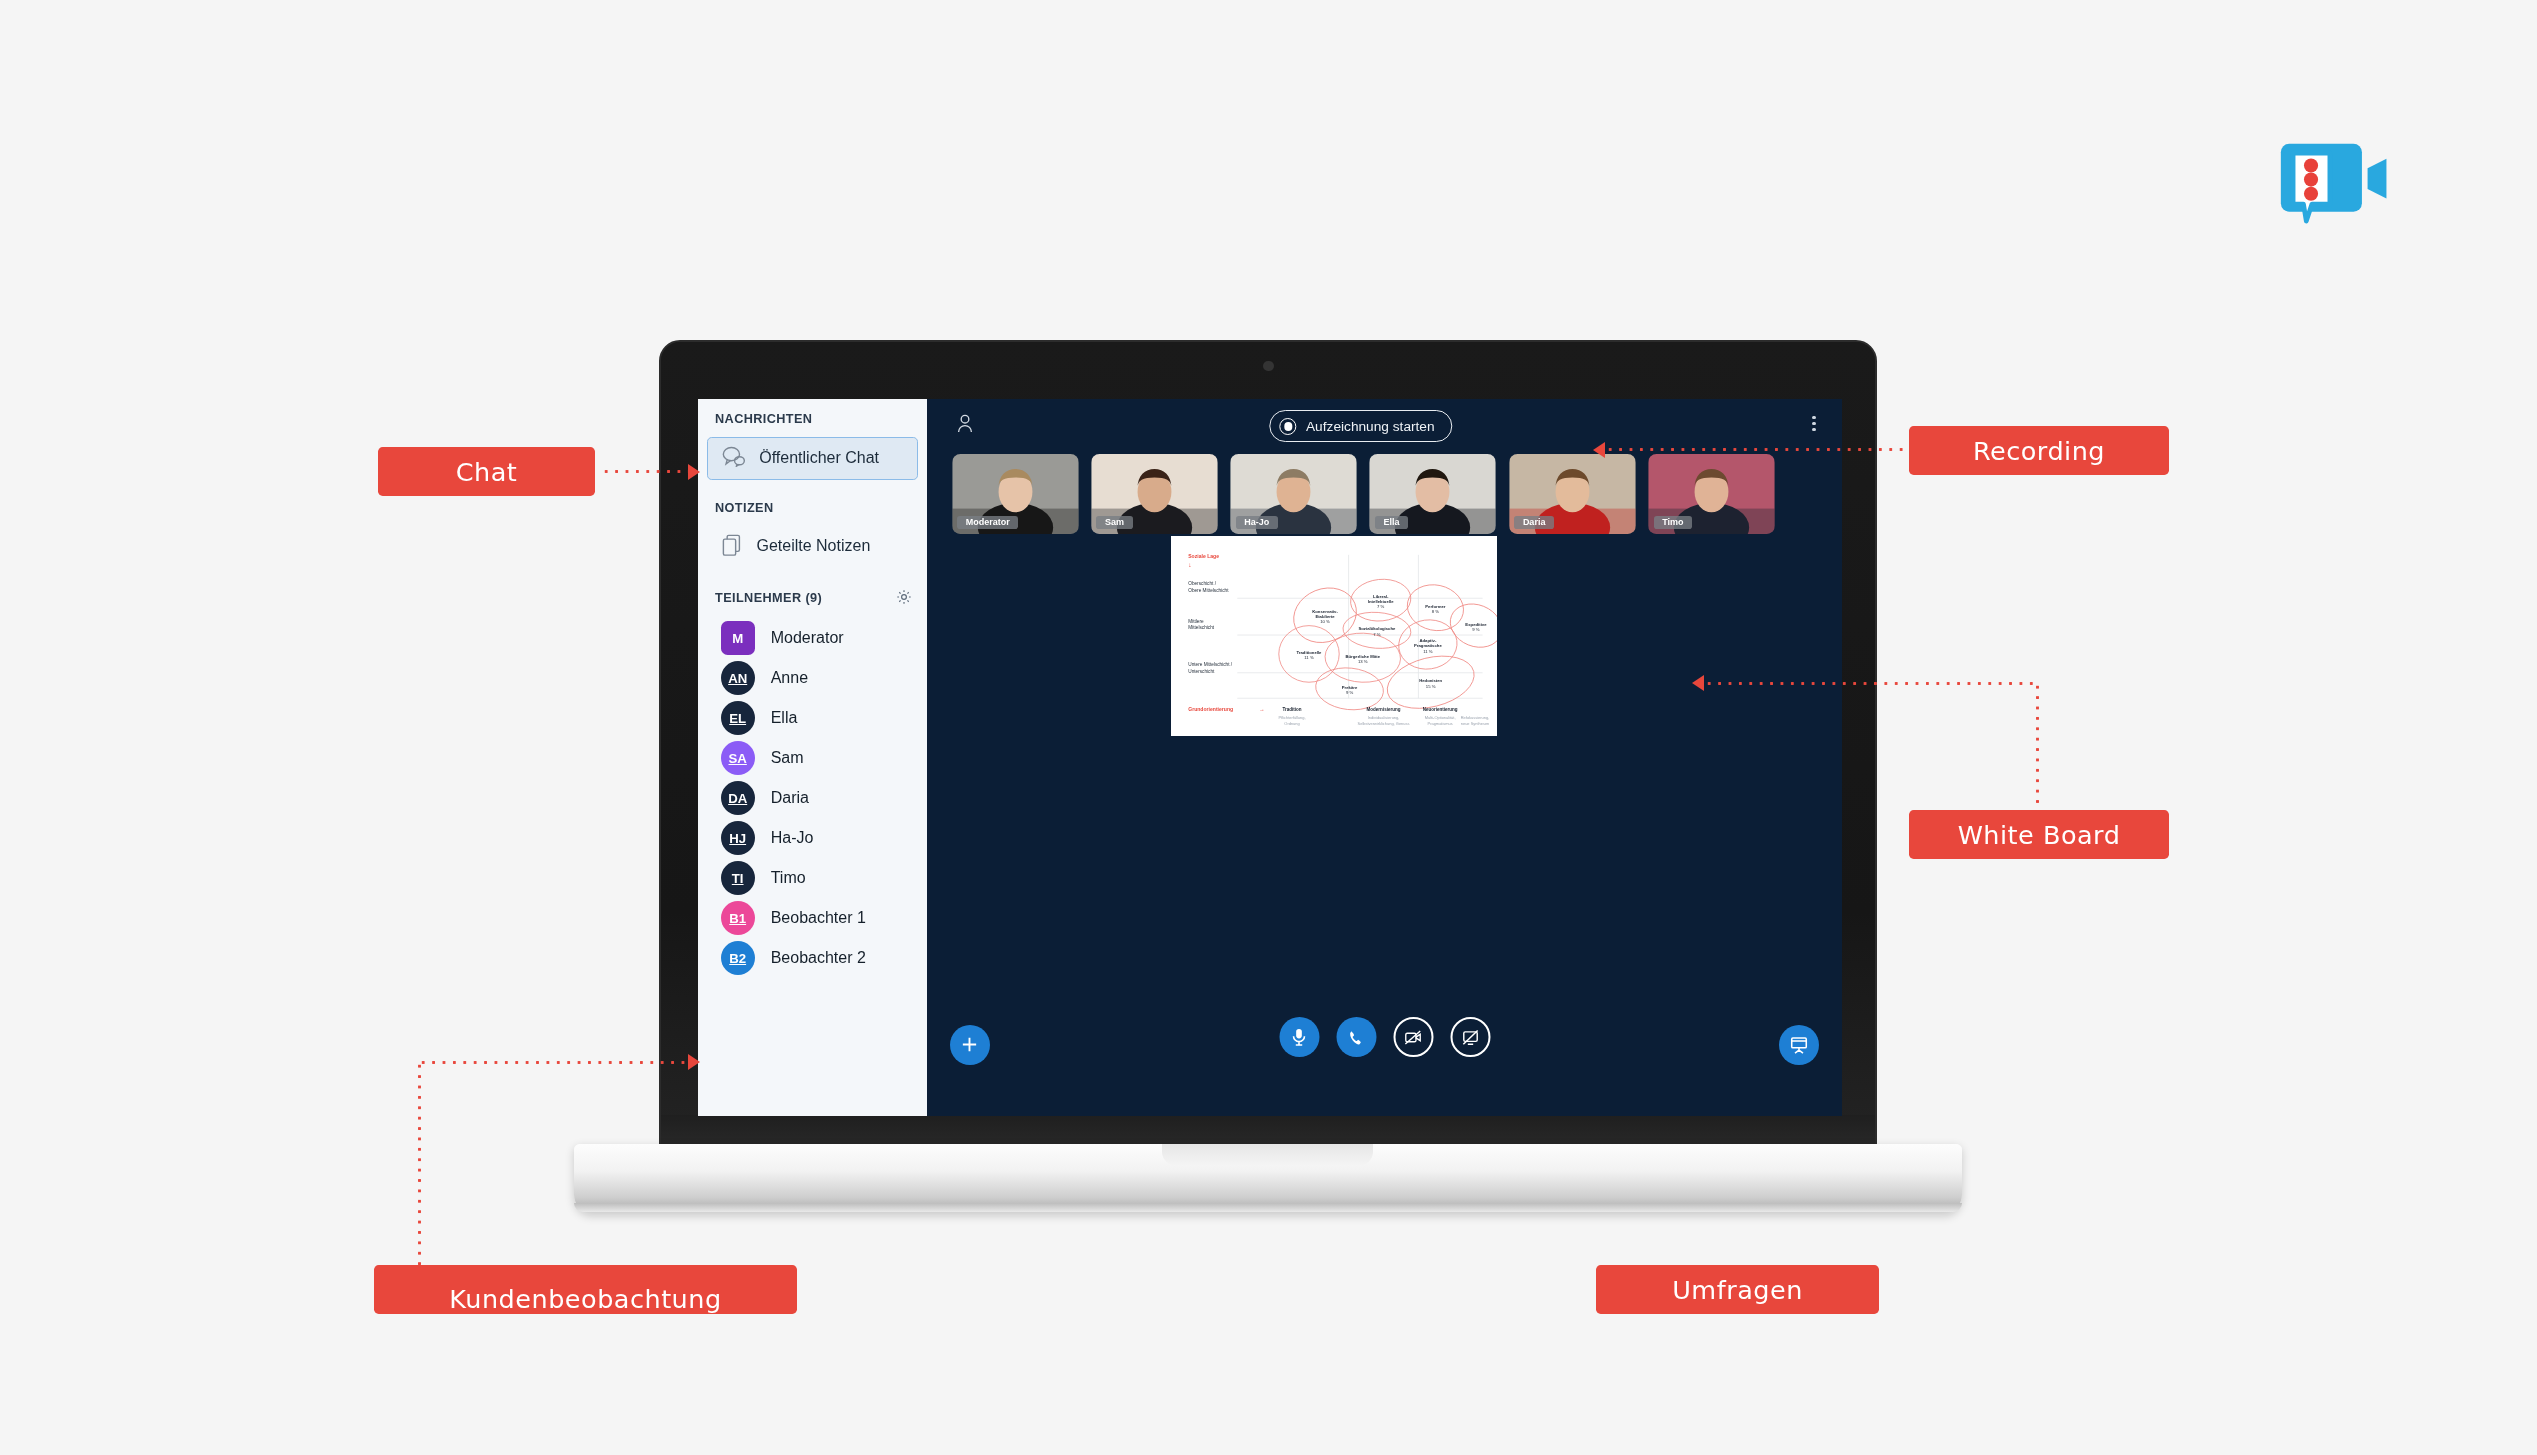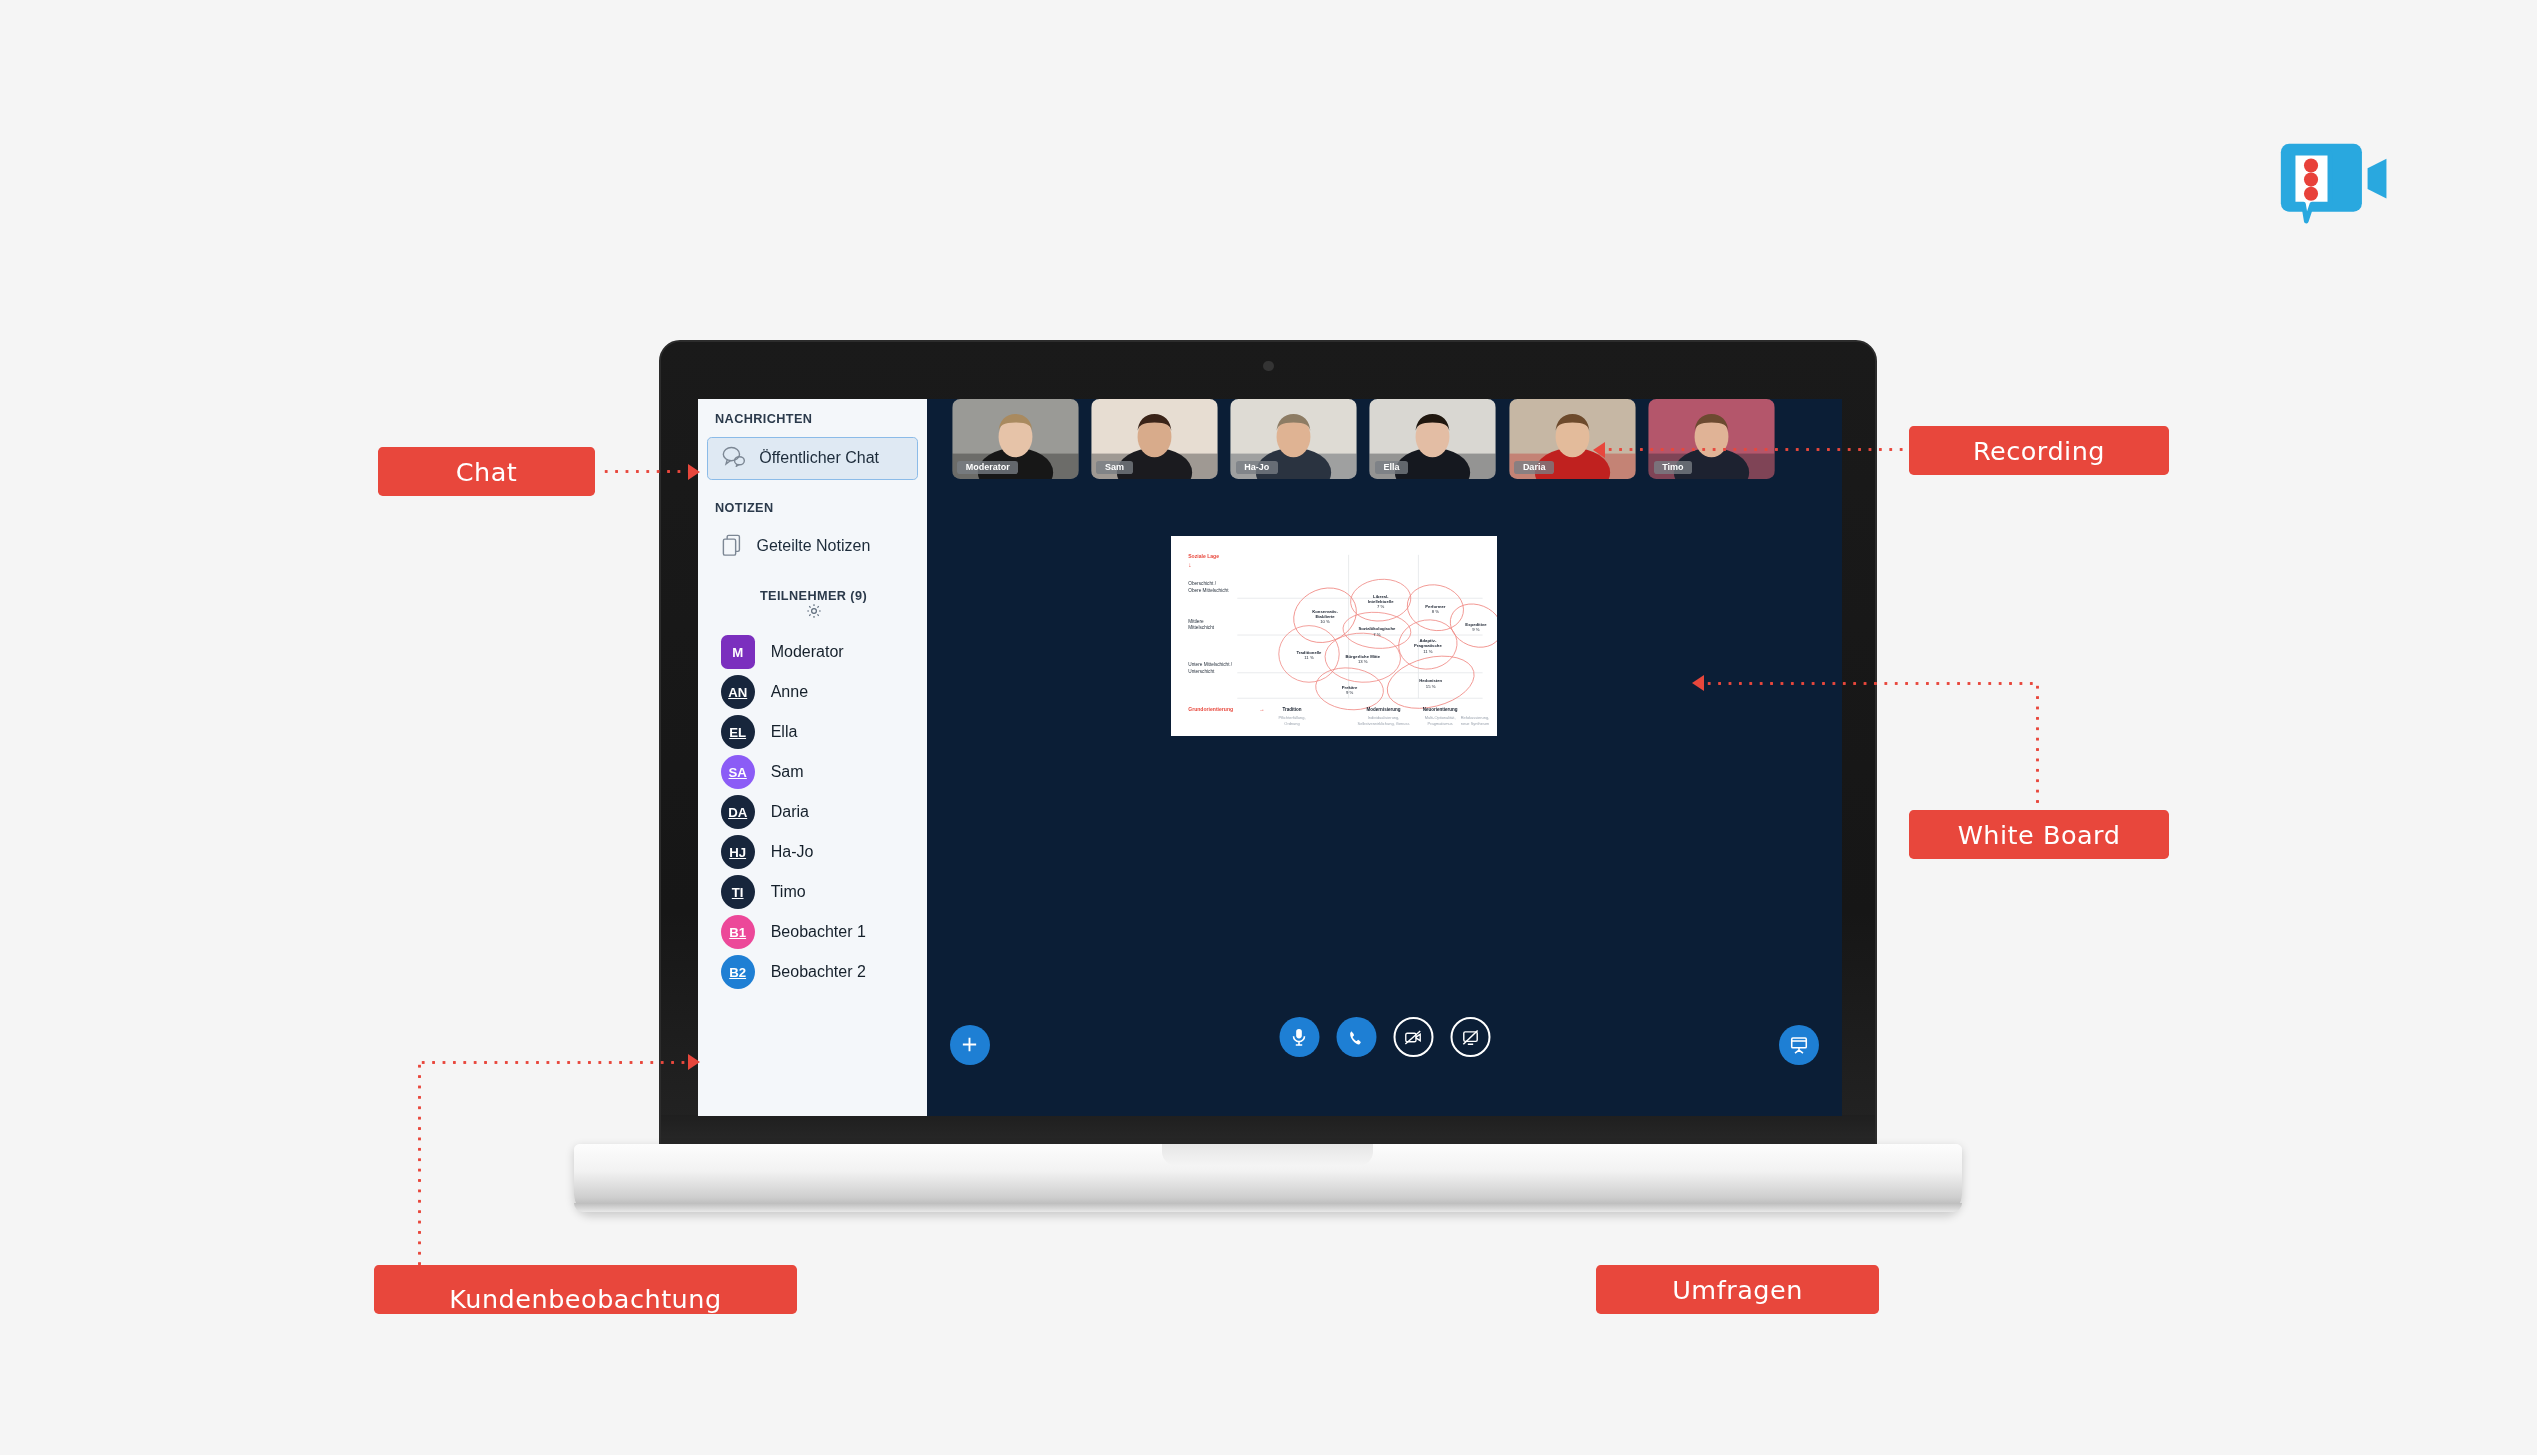--- a/index.html
+++ b/index.html
@@ -56,21 +56,21 @@
   }
   .base-edge { position: absolute; left: 0; bottom: 0; width: 100%; height: 9.4px;
                background: linear-gradient(180deg,#bdbdbd,#e9e9e9); border-radius: 0 0 17px 17px; }
 
   
   .sidebar { position: absolute; left: 0; top: 0; width: 229px; height: 100%;
              background: #f4f7fa; padding: 13.2px 0 0 0; }
   .side-head { font-size: 12.7px; font-weight: 700; color: #2b3a4b; letter-spacing: 0.4px;
                padding: 0 0 0 17px; margin-bottom: 10.4px; }
   .side-head.with-gear { display: flex; align-items: center; justify-content: space-between;
-                         padding-right: 15px; flex-direction: column; }
+                         padding-right: 15px; }
   .side-item { display: flex; align-items: center; gap: 13.2px; height: 43px; padding: 0 13.2px;
                margin: 0 9.4px; border-radius: 4.7px; }
   .side-item.active { background: #dfe9f3; border: 0.9px solid #8bbbe8; }
   .side-label { font-size: 16px; color: #1c2b3a; }
   .side-gap { height: 21px; }
 
   .participants { margin-top: 5.7px; }
   .p-row { display: flex; align-items: center; gap: 16px; height: 40px; padding: 0 0 0 22.7px; }
   .avatar { width: 34px; height: 34px; display: flex; align-items: center; justify-content: center;
             color: #fff; font-size: 13.2px; font-weight: 600; flex: none;
@@ -235,20 +235,39 @@
               </div>
               <div class="p-row">
                 <span class="avatar circ" style="background:#1e7fd4">B2</span>
                 <span class="p-name">Beobachter 2</span>
               </div>
             </div>
         </div>
 
         <div class="main">
 
+          <div class="topbar">
+            <span class="person-ico">
+              <svg width="16" height="19" viewBox="0 0 18 21" fill="none" stroke="#d4dbe4" stroke-width="1.5">
+                <circle cx="9" cy="5.6" r="4.3"></circle>
+                <path d="M1.8 20.2c0-4.3 3.2-7.4 7.2-7.4s7.2 3.1 7.2 7.4"></path>
+              </svg>
+            </span>
+            <div class="rec-btn">
+              <span class="rec-dot">
+                  <i></i>
+                </span>
+              <span>Aufzeichnung starten</span>
+            </div>
+            <span class="kebab">
+                <i></i>
+                <i></i>
+                <i></i>
+              </span>
+          </div>
 
           <div class="strip" id="video-strip">
               <div class="tile">
                 <div class="bg"><svg width="127" height="80" viewBox="0 0 134 85">
                     <rect width="134" height="85" fill="#9a9a96"></rect>
                     <rect x="0" y="58" width="134" height="27" fill="#171717" opacity=".35"></rect>
                     <ellipse cx="67" cy="78" rx="40" ry="26" fill="#171717"></ellipse>
                     <ellipse cx="67" cy="40" rx="18" ry="22" fill="#e6c3a8"></ellipse>
                     <path d="M49 36c0-13 8-20 18-20s18 7 18 20c0-8-6-11-18-11S49 28 49 36z" fill="#a98a5f"></path>
                   </svg></div>

